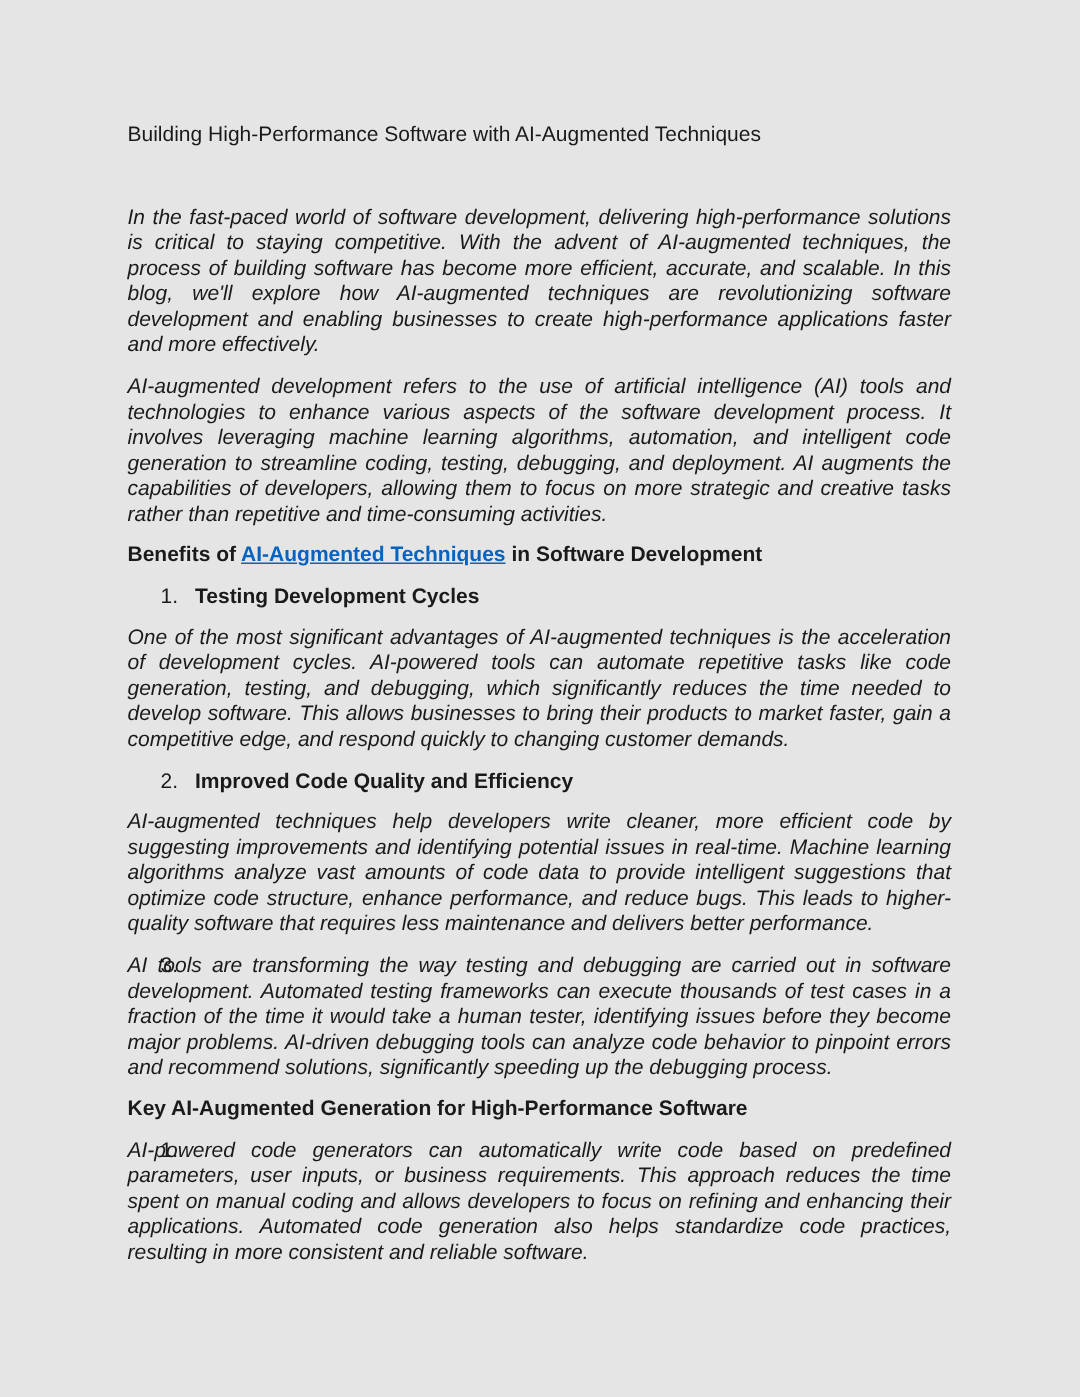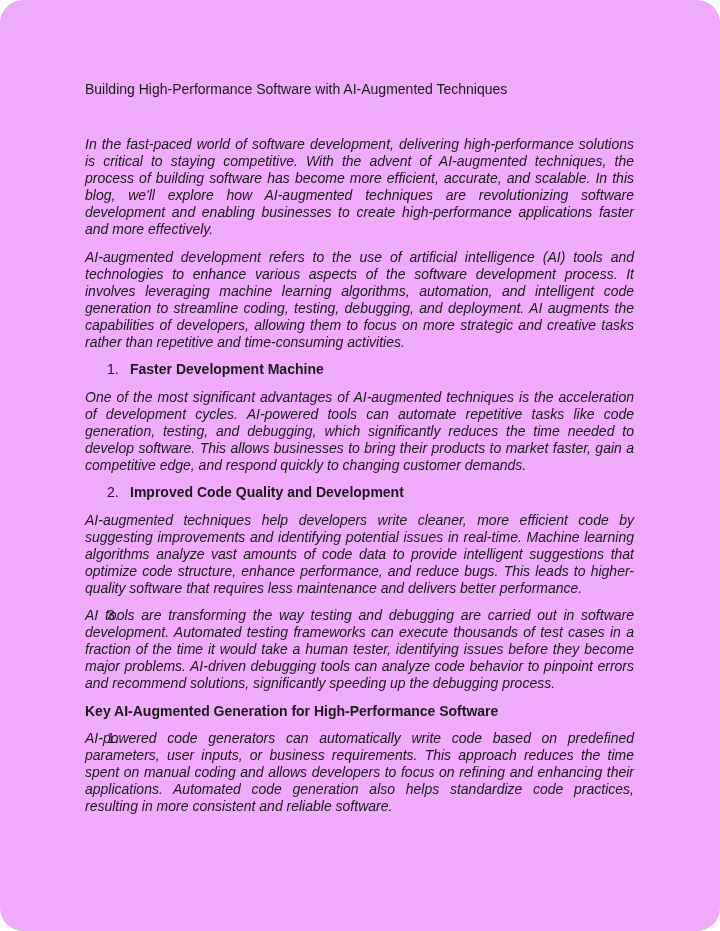--- a/index.html
+++ b/index.html
@@ -4,29 +4,28 @@
 <style>
   html, body {
     margin: 0;
     padding: 0;
     background: #ffffff;
   }
   .page {
     position: relative;
     width: 720px;
     height: 931px;
-    background: #f0abfc;
+    background: #e5e5e5;
     box-sizing: border-box;
     padding: 81px 86px 0 85px;
     font-family: "Liberation Sans", sans-serif;
     font-size: 14px;
     line-height: 17px;
     color: #1a1a1a;
     overflow: hidden;
-    border-radius: 23px;
   }
   p { margin: 0 0 10.5px 0; }
   .doc-title {
     font-weight: normal;
     margin-bottom: 38px;
   }
   .body-para {
     text-align: justify;
     font-style: italic;
   }
@@ -59,30 +58,31 @@
 
 <div class="page">
 
   <p class="doc-title">Building High-Performance Software with AI-Augmented Techniques</p>
 
   <p class="body-para">In the fast-paced world of software development, delivering high-performance solutions is critical to staying competitive. With the advent of AI-augmented techniques, the process of building software has become more efficient, accurate, and scalable. In this blog, we'll explore how AI-augmented techniques are revolutionizing software development and enabling businesses to create high-performance applications faster and more effectively.</p>
 
 
   <p class="body-para">AI-augmented development refers to the use of artificial intelligence (AI) tools and technologies to enhance various aspects of the software development process. It involves leveraging machine learning algorithms, automation, and intelligent code generation to streamline coding, testing, debugging, and deployment. AI augments the capabilities of developers, allowing them to focus on more strategic and creative tasks rather than repetitive and time-consuming activities.</p>
 
+  <p class="heading"><span>Benefits of </span><a href="#" class="doc-link">AI-Augmented Techniques</a><span> in Software Development</span></p>
 
   <div class="list-item">
     <span class="num">1.</span>
-    <span class="item-title">Faster Development Machine</span>
+    <span class="item-title">Testing Development Cycles</span>
   </div>
   <p class="body-para">One of the most significant advantages of AI-augmented techniques is the acceleration of development cycles. AI-powered tools can automate repetitive tasks like code generation, testing, and debugging, which significantly reduces the time needed to develop software. This allows businesses to bring their products to market faster, gain a competitive edge, and respond quickly to changing customer demands.</p>
 
   <div class="list-item">
     <span class="num">2.</span>
-    <span class="item-title">Improved Code Quality and Development</span>
+    <span class="item-title">Improved Code Quality and Efficiency</span>
   </div>
   <p class="body-para">AI-augmented techniques help developers write cleaner, more efficient code by suggesting improvements and identifying potential issues in real-time. Machine learning algorithms analyze vast amounts of code data to provide intelligent suggestions that optimize code structure, enhance performance, and reduce bugs. This leads to higher-quality software that requires less maintenance and delivers better performance.</p>
 
   <div class="list-item">
     <span class="num">3.</span>
   </div>
   <p class="body-para">AI tools are transforming the way testing and debugging are carried out in software development. Automated testing frameworks can execute thousands of test cases in a fraction of the time it would take a human tester, identifying issues before they become major problems. AI-driven debugging tools can analyze code behavior to pinpoint errors and recommend solutions, significantly speeding up the debugging process.</p>
 
   <p class="heading">Key AI-Augmented Generation for High-Performance Software</p>
 

